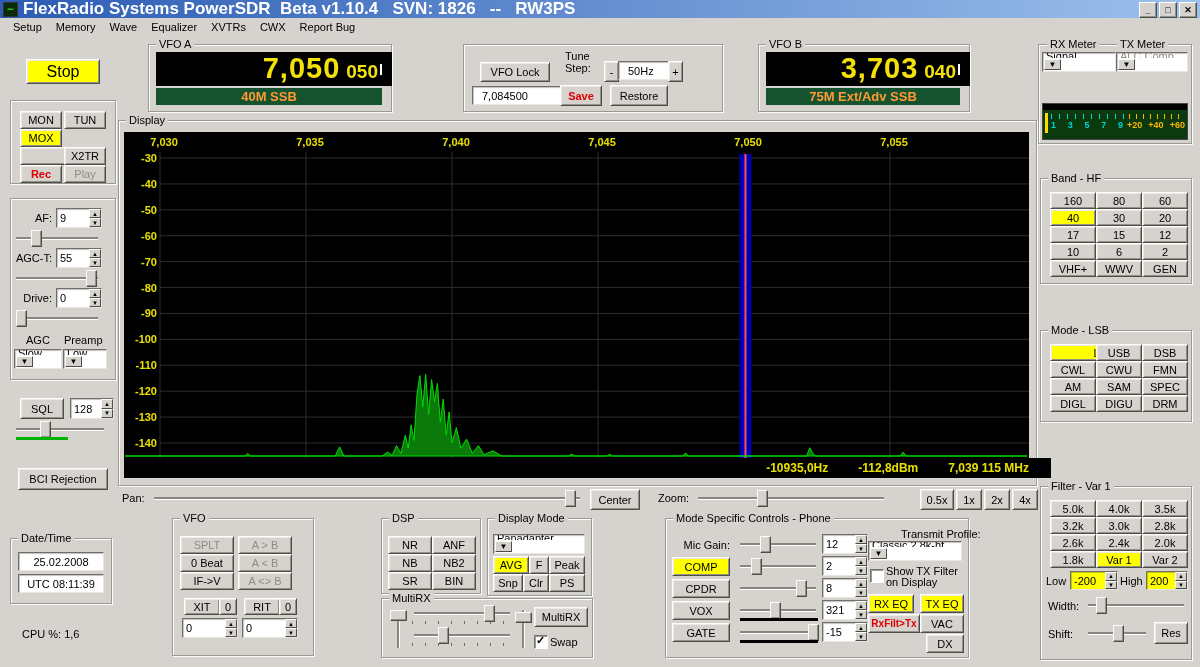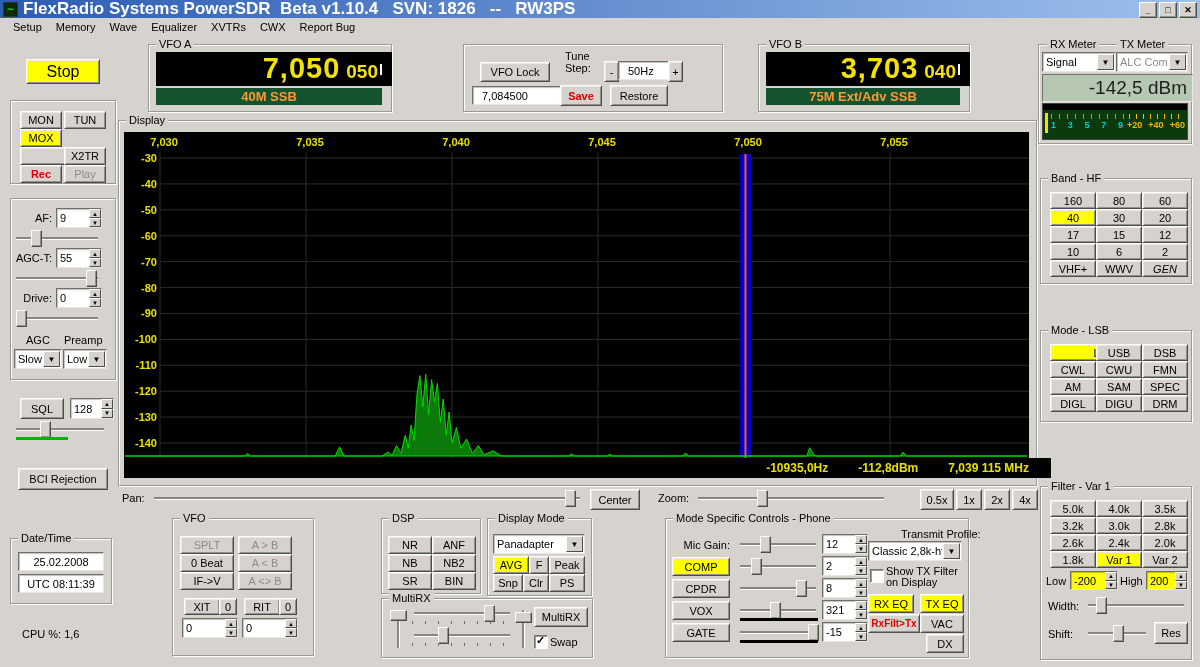--- a/index.html
+++ b/index.html
@@ -16,21 +16,21 @@
   .menuitem{padding:1px 7px;}
   
   .btn{background:#d6d3ce;border:1px solid;border-color:#fdfdfa #4e4e48 #4e4e48 #fdfdfa;box-shadow:inset 1px 1px 0 #ece9e4,inset -1px -1px 0 #91918a;display:flex;align-items:center;justify-content:center;font-size:11px;white-space:nowrap;}
   .btn.on{background:#ffff00;}
   .btn.dis{color:#8c8c86;}
   .btn.redtxt{color:#dd0000;font-weight:bold;}
   .gb{border:1px solid #9a9a94;box-shadow:1px 1px 0 #fdfdfb,inset 1px 1px 0 #fdfdfb;}
   .lg{position:absolute;top:-8px;left:7px;background:#d6d3ce;padding:0 3px;line-height:14px;white-space:nowrap;}
   .tb{background:#fff;border:1px solid;border-color:#6f6f68 #e8e6e1 #e8e6e1 #6f6f68;box-shadow:inset 1px 1px 1px rgba(0,0,0,.25);display:flex;align-items:center;padding-left:9px;white-space:nowrap;}
   .tb.center{justify-content:center;padding-left:0;}
-  .sel{display:flex;background:#fff;border:1px solid;border-color:#6f6f68 #e8e6e1 #e8e6e1 #6f6f68;box-shadow:inset 1px 1px 1px rgba(0,0,0,.25);}
+  .sel{display:flex;background:#fff;border:1px solid;border-color:#6f6f68 #e8e6e1 #e8e6e1 #6f6f68;box-shadow:inset 1px 1px 1px rgba(0,0,0,.25);flex-direction:column;}
   .sel .tx{flex:1;display:flex;align-items:center;padding-left:3px;white-space:nowrap;overflow:hidden;}
   .sel .db{width:15px;margin:1px;background:#d6d3ce;border:1px solid;border-color:#fdfdfa #4e4e48 #4e4e48 #fdfdfa;display:flex;align-items:center;justify-content:center;font-size:8px;}
   .sel.dis .tx{color:#8c8c86;}
   .spin{display:flex;background:#fff;border:1px solid;border-color:#6f6f68 #e8e6e1 #e8e6e1 #6f6f68;box-shadow:inset 1px 1px 1px rgba(0,0,0,.25);}
   .spin .val{flex:1;display:flex;align-items:center;padding-left:3px;white-space:nowrap;}
   .spin.ylw{background:#ffff00;}
   .spin .ud{width:12px;display:flex;flex-direction:column;}
   .spin .ud div{flex:1;background:#d6d3ce;border:1px solid;border-color:#fdfdfa #4e4e48 #4e4e48 #fdfdfa;display:flex;align-items:center;justify-content:center;font-size:6px;line-height:4px;}
   .sl{position:absolute;}
   .sl .tr{position:absolute;left:2px;right:2px;top:8px;height:2px;background:#87877f;border-bottom:1px solid #fff;}
@@ -123,21 +123,20 @@
     <span class="lg" style="left:78px;">TX Meter</span>
   </div>
   <div class="a sel" style="left:1042px;top:52px;width:72px;height:18px;">
     <span class="tx">Signal</span>
       <span class="db">▼</span>
   </div>
   <div class="a sel dis" style="left:1116px;top:52px;width:70px;height:18px;">
     <span class="tx">ALC Comp</span>
       <span class="db">▼</span>
   </div>
-  <div class="a meterval" style="left:1042px;top:74px;width:144px;height:26px;">-142,5 dBm</div>
   <div class="a" style="left:1042px;top:103px;width:144px;height:35px;background:#0a3a0e;border:1px solid #444;">
     <div class="a" style="left:0;top:0;width:144px;height:6px;background:#000;"></div>
     <div class="a" style="left:2px;top:9px;width:3px;height:20px;background:#ffd800;"></div>
     <div class="ticks cyan" style="left:8px;top:10px;width:74px;"></div>
     <div class="ticks orng" style="left:86px;top:10px;width:54px;"></div>
     <div class="mnum cyan" style="left:8px;top:16px;width:72px;">
       <span>1</span>
         <span>3</span>
         <span>5</span>
         <span>7</span>
@@ -464,21 +463,21 @@
   <div class="a btn" style="left:1096px;top:209px;width:44px;height:15px;">30</div>
   <div class="a btn" style="left:1142px;top:209px;width:44px;height:15px;">20</div>
   <div class="a btn" style="left:1050px;top:226px;width:44px;height:15px;">17</div>
   <div class="a btn" style="left:1096px;top:226px;width:44px;height:15px;">15</div>
   <div class="a btn" style="left:1142px;top:226px;width:44px;height:15px;">12</div>
   <div class="a btn" style="left:1050px;top:243px;width:44px;height:15px;">10</div>
   <div class="a btn" style="left:1096px;top:243px;width:44px;height:15px;">6</div>
   <div class="a btn" style="left:1142px;top:243px;width:44px;height:15px;">2</div>
   <div class="a btn" style="left:1050px;top:260px;width:44px;height:15px;">VHF+</div>
   <div class="a btn" style="left:1096px;top:260px;width:44px;height:15px;">WWV</div>
-  <div class="a btn" style="left:1142px;top:260px;width:44px;height:15px;font-style:italic;">GEN</div>
+  <div class="a btn" style="left:1142px;top:260px;width:44px;height:15px;">GEN</div>
 
   <div class="a gb" style="left:1040px;top:330px;width:150px;height:90px;">
     <span class="lg">Mode - LSB</span>
   </div>
   <div class="a btn on" style="left:1050px;top:344px;width:44px;height:15px;padding-left:31px;">LSB</div>
   <div class="a btn" style="left:1096px;top:344px;width:44px;height:15px;">USB</div>
   <div class="a btn" style="left:1142px;top:344px;width:44px;height:15px;">DSB</div>
   <div class="a btn" style="left:1050px;top:361px;width:44px;height:15px;">CWL</div>
   <div class="a btn" style="left:1096px;top:361px;width:44px;height:15px;">CWU</div>
   <div class="a btn" style="left:1142px;top:361px;width:44px;height:15px;">FMN</div>

